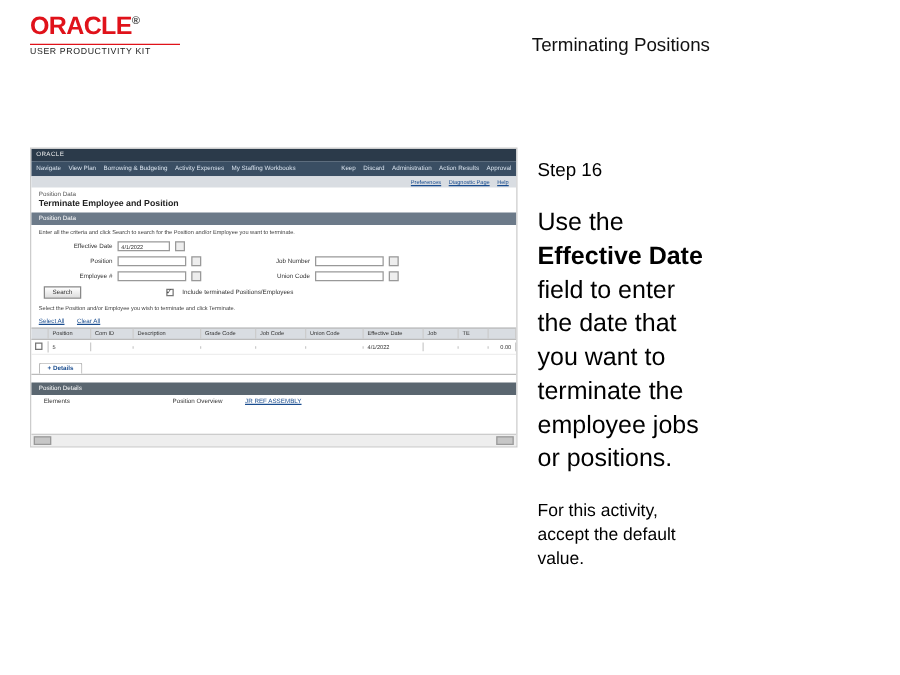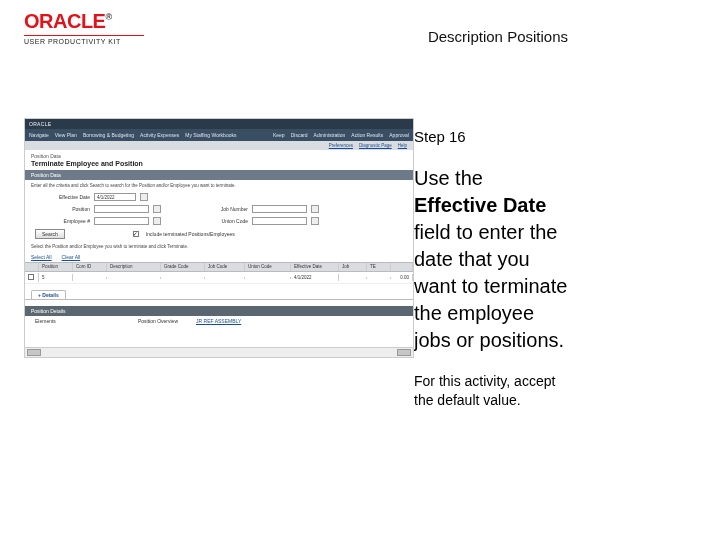--- a/index.html
+++ b/index.html
@@ -7,21 +7,21 @@
   .page { position: relative; width: 592px; height: 540px; }
 
   .header-region { position: absolute; left: 24px; top: 10px; right: 24px; }
   .logo-block { display: inline-block; }
   .oracle-logo { font-family: Arial, sans-serif; font-weight: bold; font-size: 20px; color: #e0121a; letter-spacing: -0.5px; }
   .oracle-logo .reg { font-size: 9px; vertical-align: super; color: #444; }
   .logo-rule { border: none; border-top: 1.5px solid #e0121a; width: 120px; margin-top: 2px; }
   .upk { font-size: 7px; letter-spacing: 0.5px; color: #222; margin-top: 2px; }
   .doc-title { position: absolute; right: 0; top: 18px; font-size: 15px; color: #111; }
 
-  .content { position: absolute; left: 24px; right: 24px; top: 118px; display: flex; gap: 0; }
+  .content { position: absolute; left: 24px; right: 24px; top: 118px; display: flex; gap: 16px; }
 
   
   .shot { width: 390px; height: 240px; border: 1px solid #ccc; background: #fff; font-size: 5px; color: #333; position: relative; overflow: hidden; }
   .shot-appbar { background: #2b3a4a; color: #eee; height: 10px; line-height: 10px; padding: 0 4px; font-size: 5px; letter-spacing: .3px; }
   .shot-navbar { background: #3a4e63; color: #d9e3ee; height: 12px; display: flex; align-items: center; padding: 0 4px; font-size: 5px; gap: 6px; }
   .shot-navbar .spacer { flex: 1; }
   .shot-substrip { background: #d9dde2; height: 9px; display: flex; justify-content: flex-end; align-items: center; gap: 6px; padding: 0 6px; font-size: 4.5px; color: #333; }
   .shot-sectionlabel { padding: 3px 6px 1px; font-size: 5px; color: #555; }
   .shot-pagetitle { padding: 0 6px 3px; font-size: 7px; font-weight: bold; color: #222; }
   .shot-subbar { background: #6c7a89; color: #fff; height: 10px; line-height: 10px; padding: 0 6px; font-size: 5px; }
@@ -58,21 +58,21 @@
 </head>
 <body>
 <div class="page">
 
   <div class="header-region">
     <div class="logo-block">
       <div class="oracle-logo"><span>ORACLE</span><span class="reg">®</span></div>
       <hr class="logo-rule">
       <div class="upk">USER PRODUCTIVITY KIT</div>
     </div>
-    <div class="doc-title">Description Positions</div>
+    <div class="doc-title">Terminating Positions</div>
   </div>
 
   <div class="content">
 
     <div class="shot">
       <div class="shot-appbar">ORACLE</div>
       <div class="shot-navbar">
         <span>Navigate</span>
         <span>View Plan</span>
         <span>Borrowing &amp; Budgeting</span>

